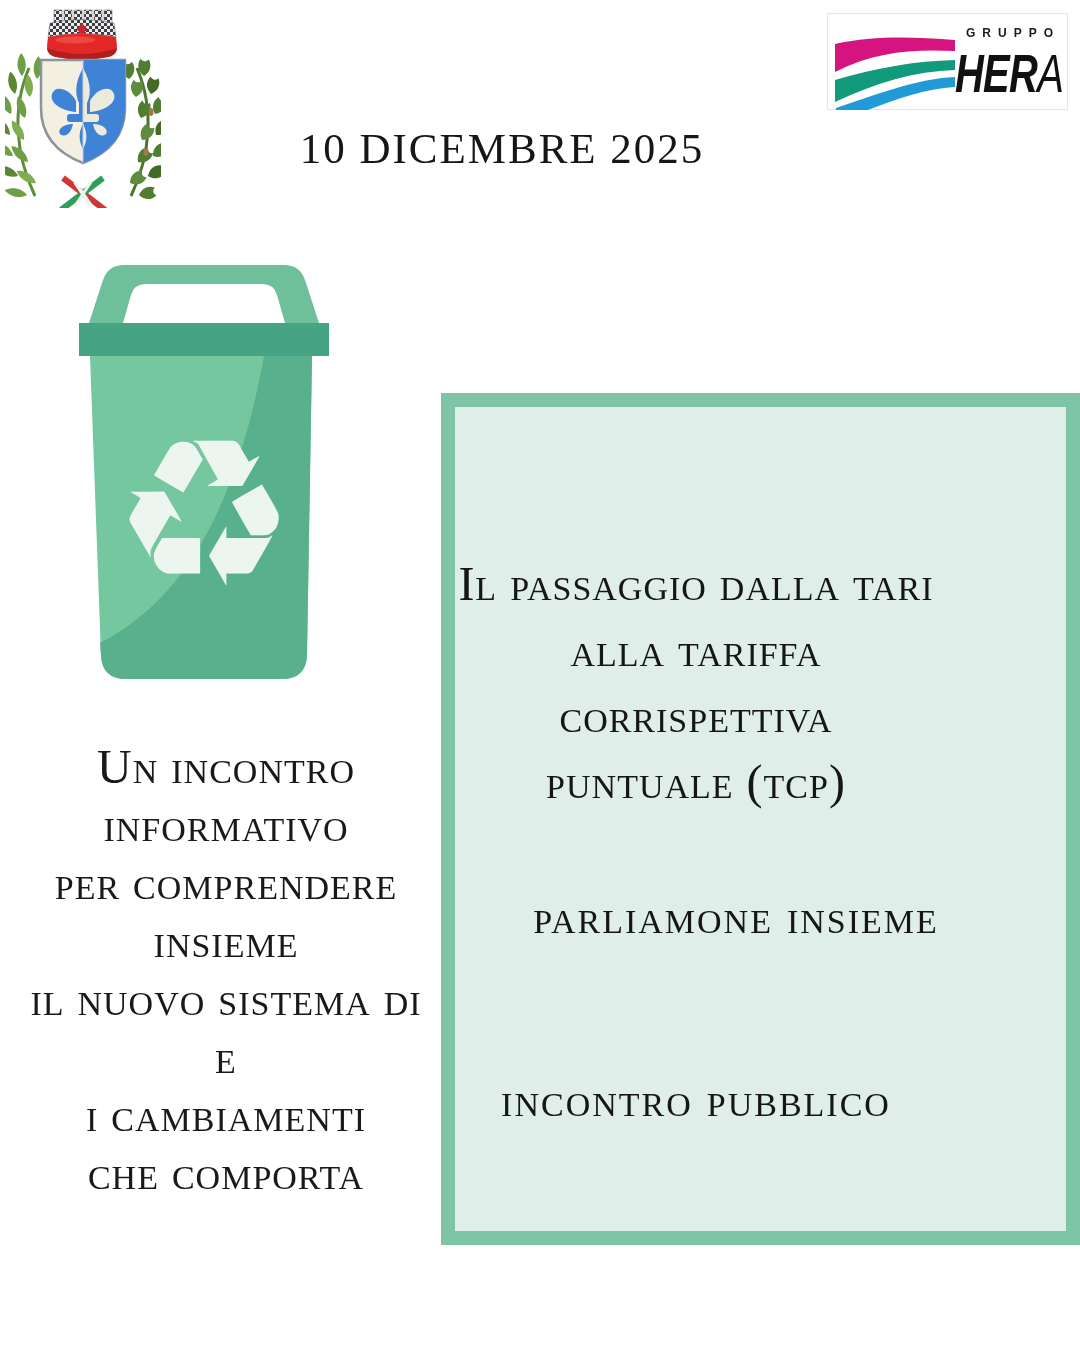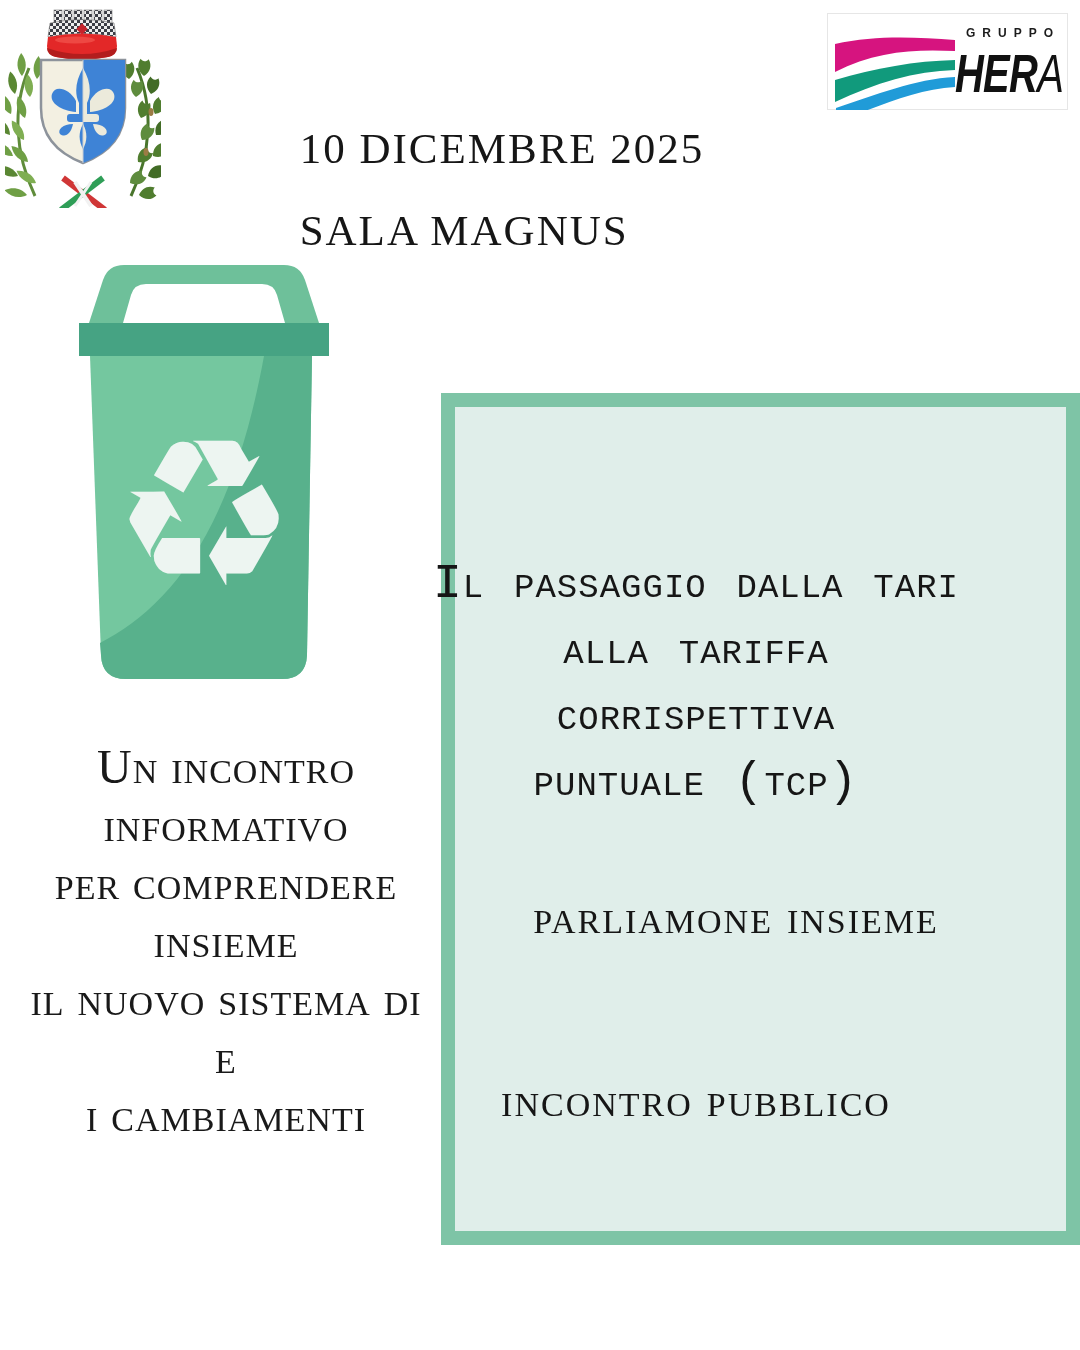--- a/index.html
+++ b/index.html
@@ -28,21 +28,21 @@
   
   .info-box{
     left:441px;top:393px;width:639px;height:852px;
     background:#e0eeea;border:14px solid #7ec4a6;box-sizing:border-box;
   }
   .box-text{
     position:absolute;left:241px;transform:translateX(-50%);
     text-align:center;font-variant:small-caps;white-space:nowrap;
     color:#161616;
   }
-  .box-title{top:144px;font-size:48px;line-height:66px;letter-spacing:1px;font-family:Liberation Mono, monospace;}
+  .box-title{top:144px;font-size:48px;line-height:66px;letter-spacing:1px;}
   .box-subtitle{top:477px;font-size:48px;line-height:66px;letter-spacing:2px;margin-left:40px;}
   .box-footer{top:660px;font-size:48px;line-height:66px;letter-spacing:2px;}
 
   .crest-svg{left:5px;top:2px;width:156px;height:206px;}
   .bin-svg{left:78px;top:255px;width:252px;height:425px;}
   .hera-svg{left:827px;top:13px;width:241px;height:97px;}
 </style>
 </head>
 <body>
 
@@ -147,40 +147,40 @@
     <text x="233" y="24" text-anchor="end" font-family="Liberation Sans, sans-serif" font-size="12" font-weight="bold" letter-spacing="7" fill="#1c1c1c">GRUPPO</text>
     <g transform="translate(128,79) scale(0.74,1)">
       <text font-family="Liberation Sans, sans-serif" font-size="54" font-style="italic" letter-spacing="-1" fill="#111111">
         <tspan font-weight="bold">HER</tspan><tspan font-weight="normal">A</tspan>
       </text>
     </g>
   </svg>
 
   <div class="abs title-block">
     <div>10 DICEMBRE 2025</div>
-    <div>SALA MAGNUS</div>
   </div>
 
   <svg class="abs bin-svg" viewBox="0 0 252 425" aria-hidden="true">
     <path d="M46,10 L206,10 Q222,10 227,25 L241,68 L11,68 L25,25 Q30,10 46,10 Z" fill="#6ec09a"></path>
     <path d="M68,29 L184,29 Q196,29 199,40 L207,68 L45,68 L53,40 Q56,29 68,29 Z" fill="#ffffff"></path>
     <rect x="1" y="68" width="250" height="33" fill="#46a383"></rect>
     <path d="M12,101 L234,101 L229,400 Q228,424 204,424 L48,424 Q24,424 23,400 Z" fill="#74c79f"></path>
     <path d="M186,101 L234,101 L229,400 Q228,424 204,424 L48,424 Q24,424 23,400 L22,388 C84,356 152,288 186,101 Z" fill="#58b18c"></path>
     <text x="126" y="330" font-size="205" text-anchor="middle" fill="#edf5f1" font-family="DejaVu Sans, sans-serif">♻</text>
   </svg>
 
   <div class="abs left-col">
     <div>Un incontro</div>
     <div>informativo</div>
     <div>per comprendere</div>
     <div>insieme</div>
     <div>il nuovo sistema di</div>
     <div>e</div>
     <div>i cambiamenti</div>
+    <div>che comporta</div>
   </div>
 
   <div class="abs info-box">
     <div class="box-text box-title">
       <div>Il passaggio dalla tari</div>
       <div>alla tariffa</div>
       <div>corrispettiva</div>
       <div>puntuale (tcp)</div>
     </div>
     <div class="box-text box-subtitle">parliamone insieme</div>

